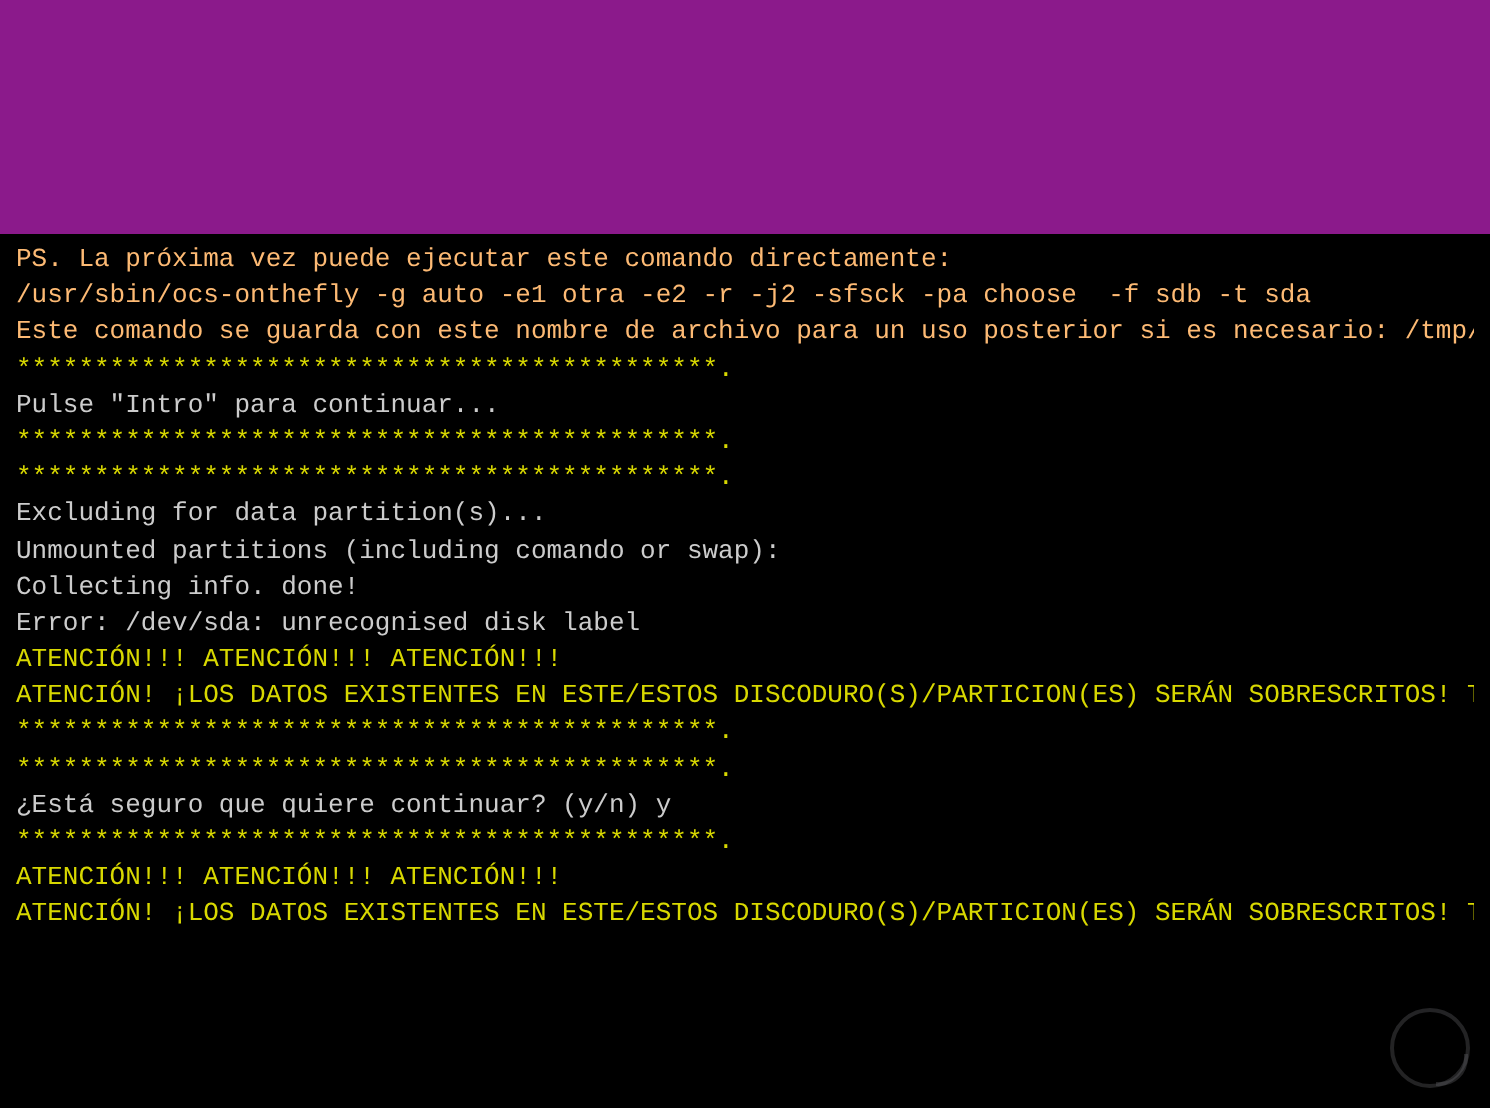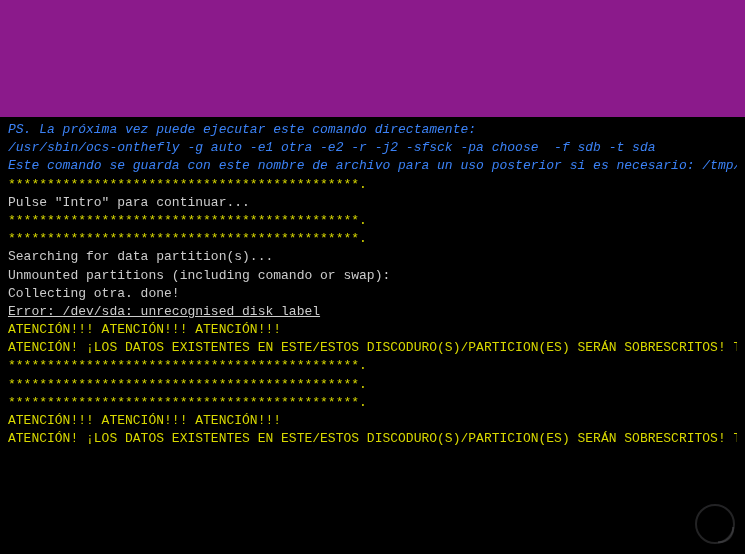--- a/index.html
+++ b/index.html
@@ -23,24 +23,24 @@
       width: 100%;
     }
     .terminal {
       padding: 4px 8px;
       color: #aaa;
     }
     .line {
       white-space: pre;
       overflow: hidden;
     }
-    .green { color: #3b82f6; font-style: italic; }
+    .green { color: #fdba74; }
     .yellow { color: #d8d800; }
     .white { color: #cccccc; }
-    .underline { text-decoration: underline; }
+    .underline { }
     .watermark {
       position: absolute;
       right: 10px;
       bottom: 10px;
       width: 40px;
       height: 40px;
       border: 2px solid rgba(200,200,210,0.35);
       border-radius: 50%;
       opacity: 0.5;
     }
@@ -63,28 +63,29 @@
 
 <div class="terminal">
   <div id="lines-container">
       <div class="line green">PS. La próxima vez puede ejecutar este comando directamente:</div>
       <div class="line green">/usr/sbin/ocs-onthefly -g auto -e1 otra -e2 -r -j2 -sfsck -pa choose  -f sdb -t sda</div>
       <div class="line green">Este comando se guarda con este nombre de archivo para un uso posterior si es necesario: /tmp/ocs-onthefly-2019-05-13-16-39</div>
       <div class="line yellow">*********************************************.</div>
       <div class="line white">Pulse "Intro" para continuar...</div>
       <div class="line yellow">*********************************************.</div>
       <div class="line yellow">*********************************************.</div>
-      <div class="line white">Searching for data partition(s)...</div>
+      <div class="line white">Excluding for data partition(s)...</div>
       <div class="line white">Unmounted partitions (including comando or swap):</div>
-      <div class="line white">Collecting otra. done!</div>
+      <div class="line white">Collecting info. done!</div>
       <div class="line white underline">Error: /dev/sda: unrecognised disk label</div>
       <div class="line yellow">ATENCIÓN!!! ATENCIÓN!!! ATENCIÓN!!!</div>
       <div class="line yellow">ATENCIÓN! ¡LOS DATOS EXISTENTES EN ESTE/ESTOS DISCODURO(S)/PARTICION(ES) SERÁN SOBRESCRITOS! TODOS LOS DATOS SE PERDERÁN: sda</div>
       <div class="line yellow">*********************************************.</div>
       <div class="line yellow">*********************************************.</div>
+      <div class="line white">¿Está seguro que quiere continuar? (y/n) y</div>
       <div class="line yellow">*********************************************.</div>
       <div class="line yellow">ATENCIÓN!!! ATENCIÓN!!! ATENCIÓN!!!</div>
       <div class="line yellow">ATENCIÓN! ¡LOS DATOS EXISTENTES EN ESTE/ESTOS DISCODURO(S)/PARTICION(ES) SERÁN SOBRESCRITOS! TODOS LOS DATOS SE PERDERÁN: sda</div>
     </div>
 
 </div>
 
 <div class="watermark"></div>
 
 </body></html>

